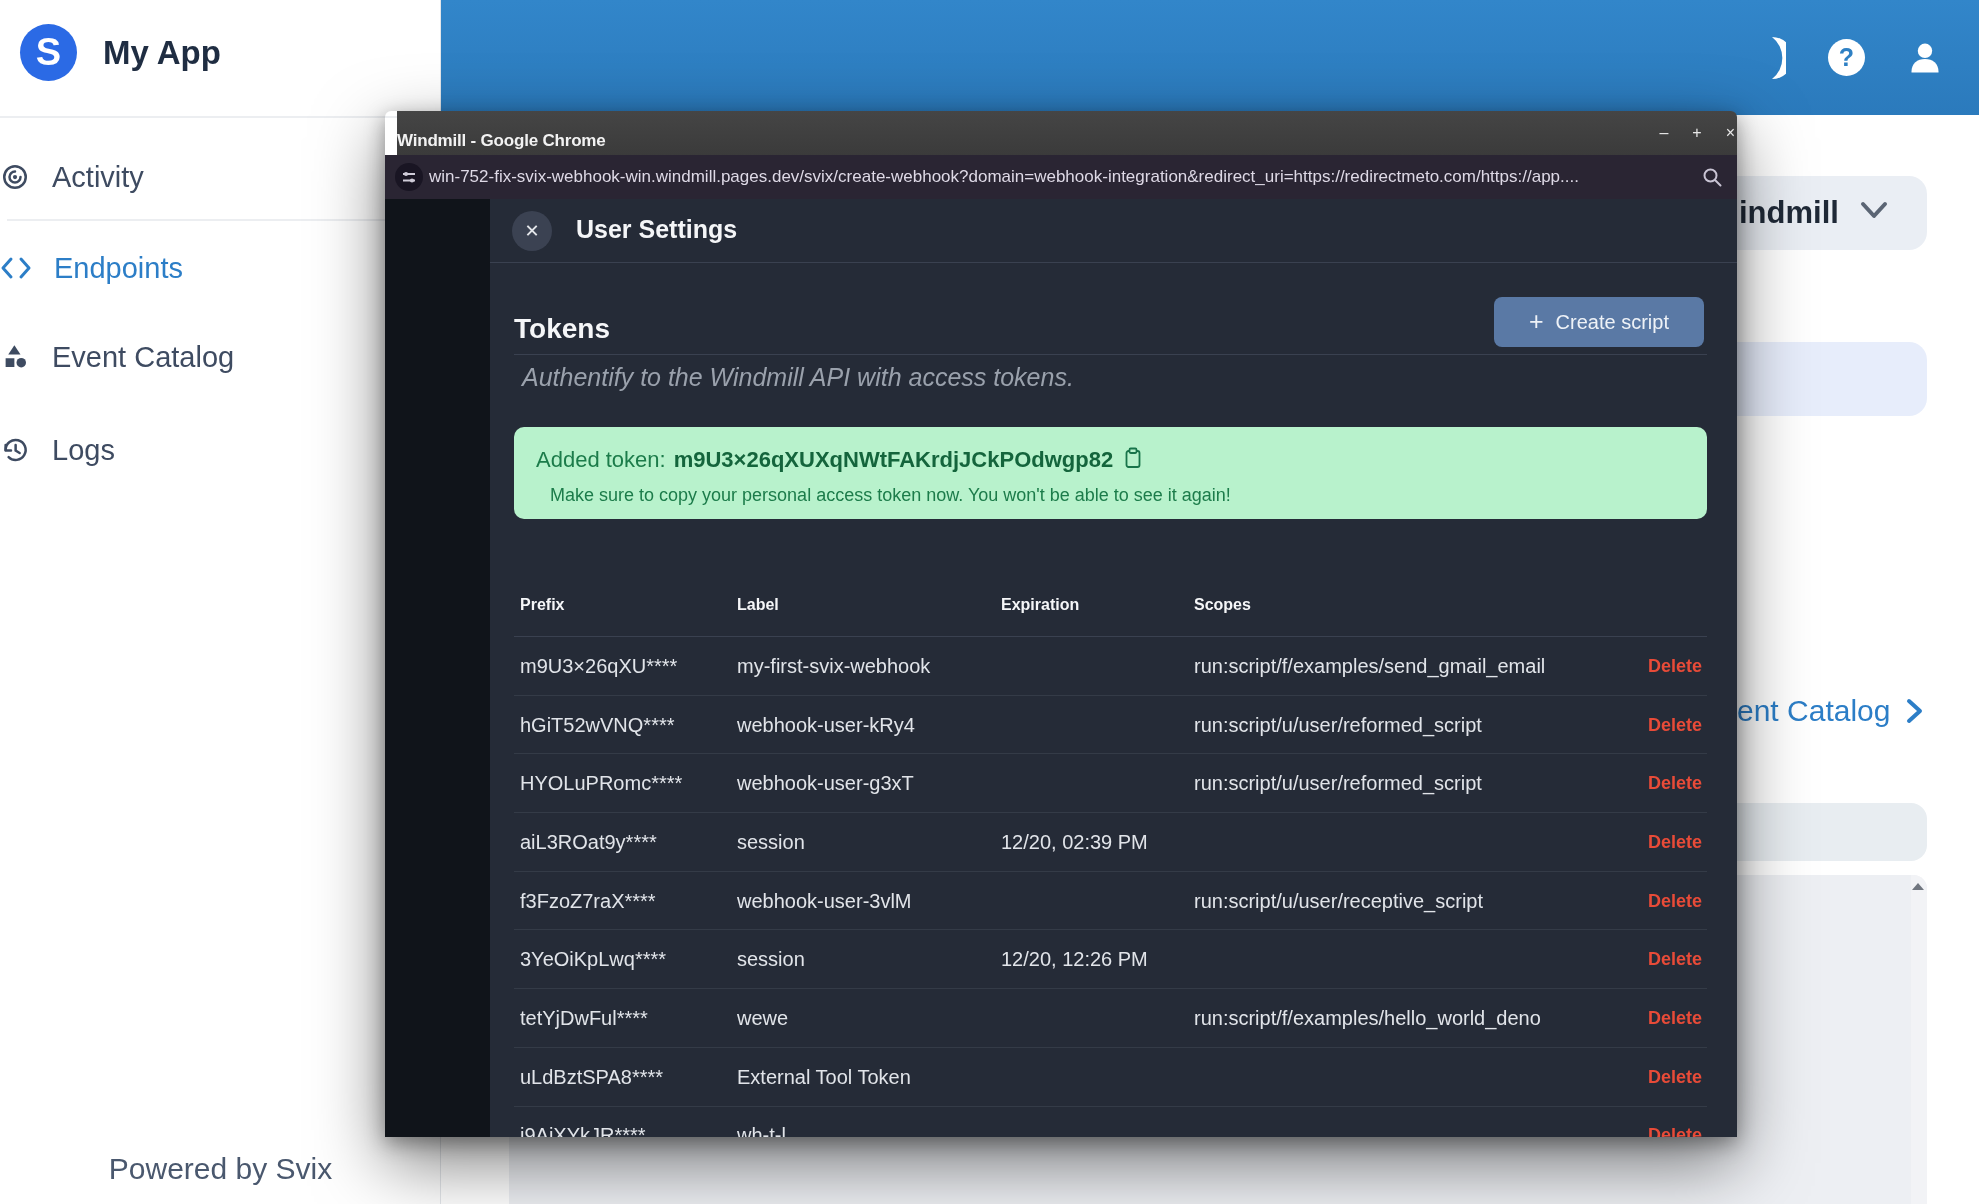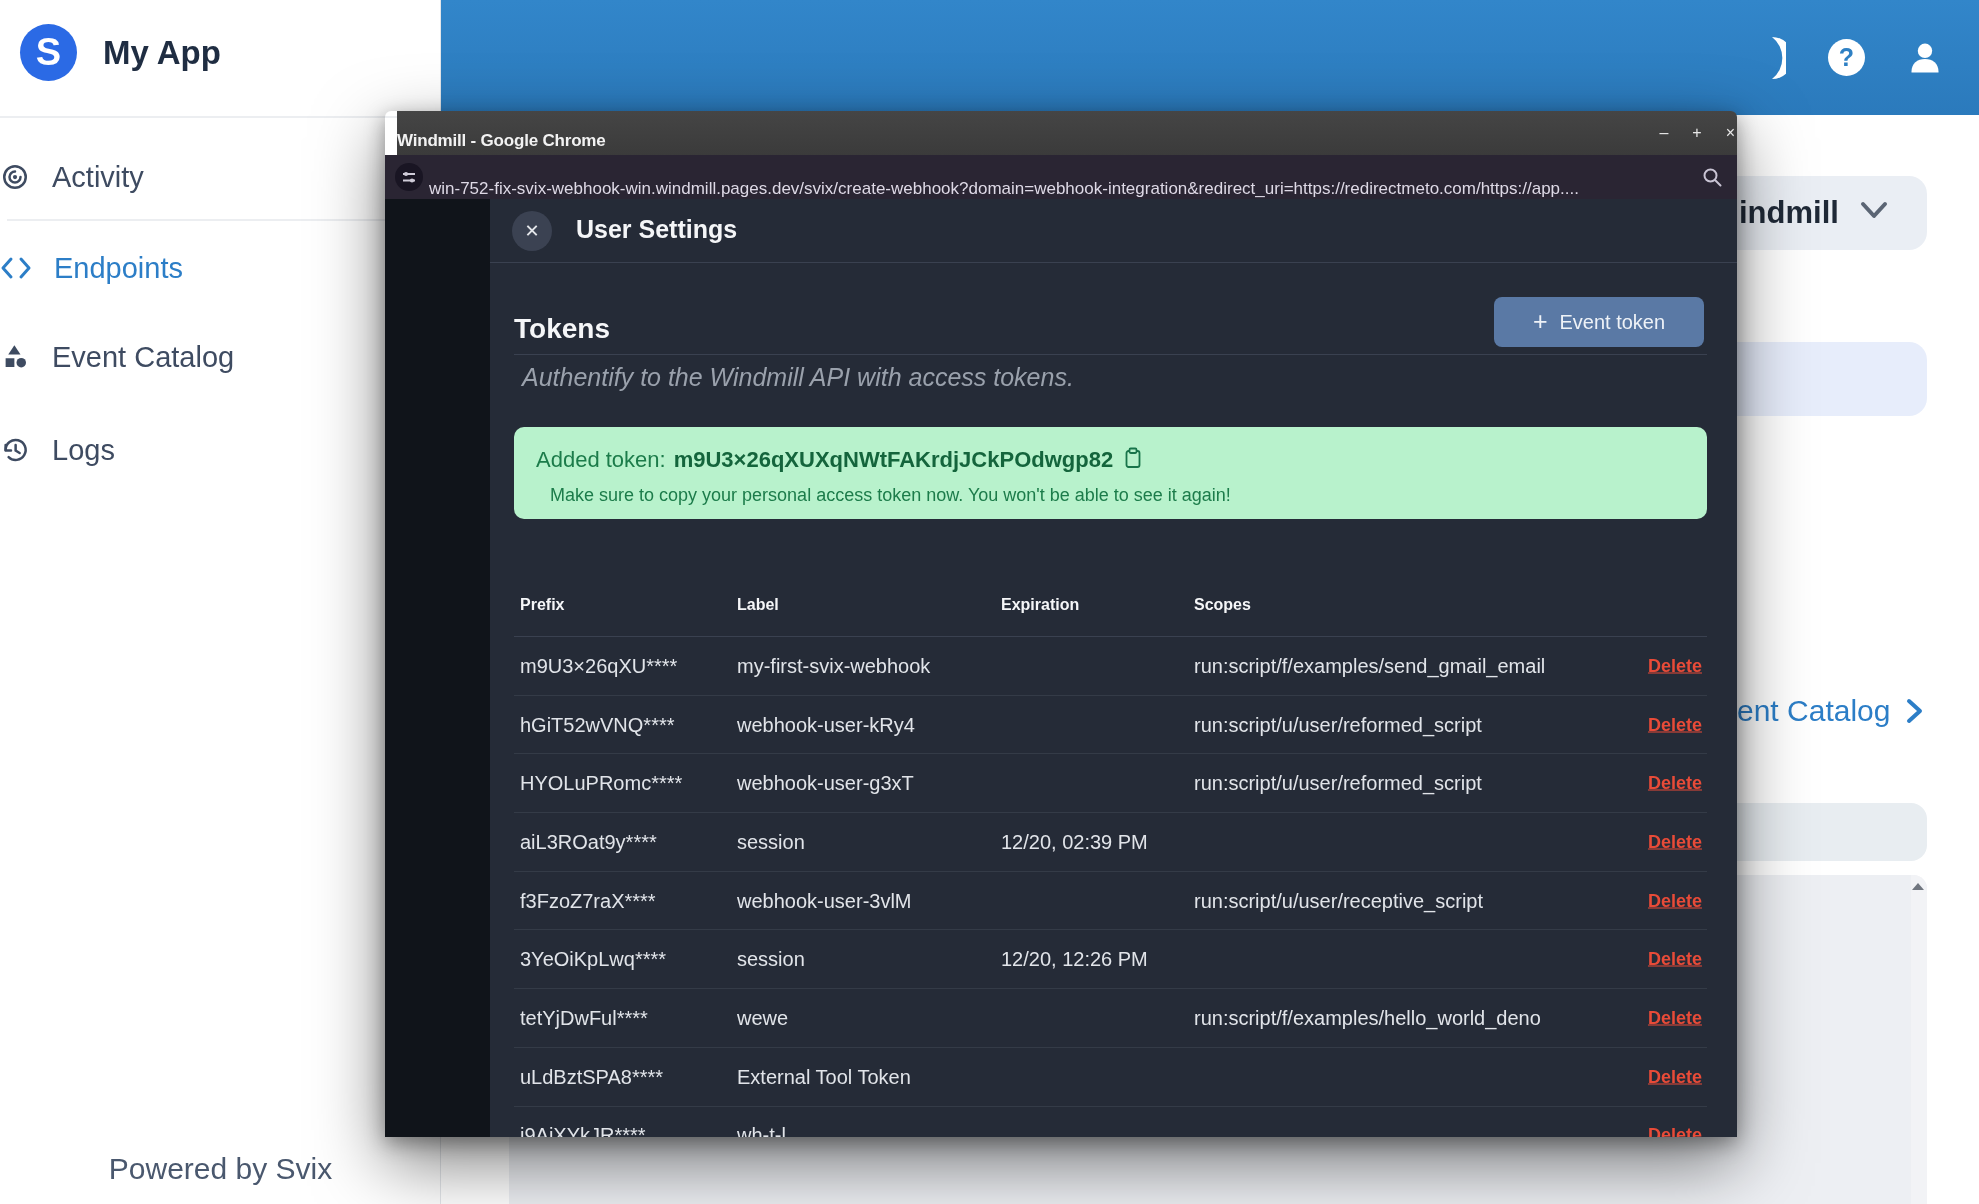--- a/index.html
+++ b/index.html
@@ -51,21 +51,21 @@
                    box-shadow:0 26px 70px rgba(0,0,0,.5), 0 6px 20px rgba(0,0,0,.35); }
   .win-titlebar { position:absolute; left:12px; top:0; width:100%; height:60px;
                   background:linear-gradient(#454545,#373737); display:flex; align-items:center; justify-content:flex-start; }
   .win-title { color:#f2f2f2; font-size:17px; font-weight:bold; letter-spacing:-0.2px; }
   .win-controls { position:absolute; right:14px; top:0; height:44px; display:flex; align-items:center; gap:24px;
                   color:#e8e8e8; font-size:16px; }
   .win-controls span { cursor:pointer; }
   .urlbar { position:absolute; left:0; top:44px; width:100%; height:44px; background:#2a2533;
             display:flex; align-items:center; }
   .site-icon { position:absolute; left:10px; top:8px; width:28px; height:28px; border-radius:50%; background:#191523; }
-  .url-text { position:absolute; left:44px; right:46px; top:12px; height:44px; line-height:44px; white-space:nowrap;
+  .url-text { position:absolute; left:44px; right:46px; top:0; height:44px; line-height:44px; white-space:nowrap;
               overflow:hidden; color:#ded9e6; font-size:17px; }
   .url-zoom { position:absolute; right:14px; top:11px; }
 
   .win-content { position:absolute; left:0; top:88px; width:100%; height:938px; background:#10141a; }
   .drawer { position:absolute; left:105px; right:0; top:0; bottom:0; background:#252b37; }
   .drawer-header { position:absolute; left:0; right:0; top:0; height:64px; border-bottom:1px solid #3a4150; }
   .drawer-close { position:absolute; left:22px; top:12px; width:40px; height:40px; border-radius:50%; background:#3b4252;
                   color:#e5e7eb; font-size:18px; display:flex; align-items:center; justify-content:center; cursor:pointer; }
   .drawer-title { position:absolute; left:86px; top:16px; font-size:25px; font-weight:600; color:#f4f5f7; }
 
@@ -84,21 +84,21 @@
   .banner-copy { margin-left:10px; cursor:pointer; display:inline-flex; }
   .banner-line2 { position:absolute; left:36px; top:58px; font-size:18px; color:#1c7c4a; }
 
   .t-header { position:absolute; left:0; right:0; top:330px; height:44px; border-bottom:1px solid #3a4150; }
   .t-header span { position:absolute; top:3px; font-size:16px; font-weight:bold; color:#f5f6f8; }
   .col-prefix { left:6px; } .col-label { left:223px; } .col-exp { left:487px; } .col-scopes { left:680px; }
   .t-rows { position:absolute; left:0; right:0; top:374px; }
   .t-row { position:relative; height:58.7px; border-bottom:1px solid #343b47; }
   .t-row span { position:absolute; top:50%; transform:translateY(-50%); font-size:20px; color:#e1e4e9; white-space:nowrap; }
   .t-row .c-del { left:auto; right:5px; color:#e84b38; font-weight:bold; font-size:18px;
-                  text-decoration:underline; cursor:pointer; }
+                  cursor:pointer; }
 
   svg { display:block; }
 </style>
 </head>
 <body>
 
 <div id="root">
 
   <div class="topbar">
     <div class="topbar-icons">
@@ -222,21 +222,21 @@
             <span>✕</span>
           </div>
           <div class="drawer-title">User Settings</div>
         </div>
 
         <div class="drawer-body">
 
           <div class="tokens-heading">Tokens</div>
           <button class="create-btn">
             <span class="plus">+</span>
-            <span>Event token</span>
+            <span>Create script</span>
           </button>
           <div class="head-divider"></div>
           <div class="tokens-sub">Authentify to the Windmill API with access tokens.</div>
 
           <div class="banner">
             <div class="banner-line1">
               <span>Added token:</span>
               <span class="banner-token">m9U3×26qXUXqNWtFAKrdjJCkPOdwgp82</span>
               <span class="banner-copy">
                 <svg width="20" height="22" viewBox="0 0 20 22">

